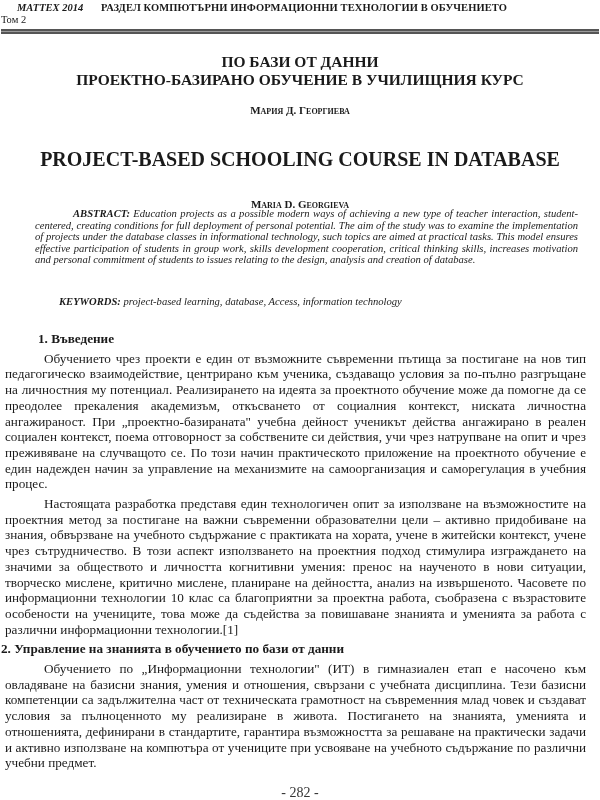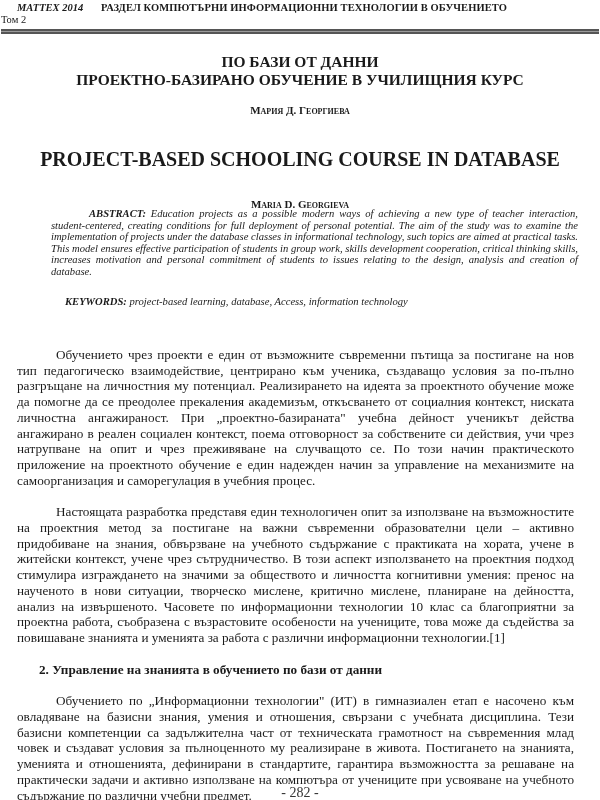--- a/index.html
+++ b/index.html
@@ -8,27 +8,27 @@
   .hdr { position:absolute; top:2px; left:1px; right:1px; font-size:10.5px; font-weight:bold; line-height:12px; }
   .hdr .left { position:absolute; left:16px; top:0;font-style:italic; }
   .hdr .vol { position:absolute; left:0; top:12px; font-weight:normal; }
   .hdr .right { position:absolute; left:100px; top:0; white-space:nowrap; letter-spacing:0.1px; }
   .rule { position:absolute; top:29px; left:1px; right:1px; height:5px;
           border-top:2px solid #555; border-bottom:2px solid #555; background:#9a9a9a; box-sizing:border-box; }
   .title-bg { position:absolute; top:53px; left:0; right:0; text-align:center; font-weight:bold; font-size:15.5px; line-height:18px; }
   .author-bg { position:absolute; top:104px; left:0; right:0; text-align:center; font-weight:bold; font-size:11px; font-variant:small-caps; }
   .title-en { position:absolute; top:148px; left:0; right:0; text-align:center; font-weight:bold; font-size:20px; }
   .author-en { position:absolute; top:181px; left:0; right:0; text-align:center; font-weight:bold; font-size:11px; font-variant:small-caps;margin-top:17px; }
-  .abstract { position:absolute; top:208px; left:35px; right:22px; font-size:10.6px; font-style:italic; line-height:11.6px; text-align:justify; text-indent:38px;margin-left:16px; }
+  .abstract { position:absolute; top:208px; left:35px; right:22px; font-size:10.6px; font-style:italic; line-height:11.6px; text-align:justify; text-indent:38px; }
   .abstract b { font-style:italic; }
-  .keywords { position:absolute; top:296px; left:65px; font-size:10.6px; font-style:italic;text-align:center; }
+  .keywords { position:absolute; top:296px; left:59px; font-size:10.6px; font-style:italic;text-align:center; }
   .body { position:absolute; top:331px; left:1px; right:10px; font-size:13.2px; line-height:15.7px; text-align:justify; }
-  .body h2 { margin:0; font-size:13.2px; font-weight:bold; padding-left:38px; line-height:15.7px; }
+  .body h2 { margin:0; font-size:13.2px; font-weight:bold; line-height:15.7px; }
   .body h2.h1 { padding-left:37px; }
-  .body p { margin:16px; text-indent:39px; }
+  .body p { margin:4px; text-indent:39px; }
   .footer { position:absolute; top:785px; left:0; right:0; text-align:center; font-size:14px; color:#333; }
 </style>
 </head>
 <body>
 
 <div class="hdr">
   <span class="left">MATTEX 2014</span>
   <span class="vol">Том 2</span>
   <span class="right">РАЗДЕЛ  КОМПЮТЪРНИ ИНФОРМАЦИОННИ ТЕХНОЛОГИИ В ОБУЧЕНИЕТО</span>
 </div>
@@ -41,19 +41,20 @@
 <div class="author-bg">Мария Д. Георгиева</div>
 
 <div class="title-en">PROJECT-BASED SCHOOLING COURSE IN DATABASE</div>
 <div class="author-en">Maria D. Georgieva</div>
 
 <div class="abstract"><b>ABSTRACT:</b><span> Education projects as a possible modern ways of achieving a new type of teacher interaction, student-centered, creating conditions for full deployment of personal potential. The aim of the study was to examine the implementation of projects under the database classes in informational technology, such topics are aimed at practical tasks. This model ensures effective participation of students in group work, skills development cooperation, critical thinking skills, increases motivation and personal commitment of students to issues relating to the design, analysis and creation of database.</span></div>
 
 <div class="keywords"><b>KEYWORDS:</b><span> project-based learning, database, Access, information technology</span></div>
 
 <div class="body">
+  <h2 class="h1">1. Въведение</h2>
   <p>Обучението чрез проекти е един от възможните съвременни пътища за постигане на нов тип педагогическо взаимодействие, центрирано към ученика, създаващо условия за по-пълно разгръщане на личностния му потенциал. Реализирането на идеята за проектното обучение може да помогне да се преодолее прекаления академизъм, откъсването от социалния контекст, ниската личностна ангажираност. При „проектно-базираната" учебна дейност ученикът действа ангажирано в реален социален контекст, поема отговорност за собствените си действия, учи чрез натрупване на опит и чрез преживяване на случващото се. По този начин практическото приложение на проектното обучение е един надежден начин за управление на механизмите на самоорганизация и саморегулация в учебния процес.</p>
   <p>Настоящата разработка представя един технологичен опит за използване на възможностите на проектния метод за постигане на важни съвременни образователни цели – активно придобиване на знания, обвързване на учебното съдържание с практиката на хората, учене в житейски контекст, учене чрез сътрудничество. В този аспект използването на проектния подход стимулира изграждането на значими за обществото и личността когнитивни умения: пренос на наученото в нови ситуации, творческо мислене, критично мислене, планиране на дейността, анализ на извършеното. Часовете по информационни технологии 10 клас са благоприятни за проектна работа, съобразена с възрастовите особености на учениците, това може да съдейства за повишаване знанията и уменията за работа с различни информационни технологии.[1]</p>
   <h2>2. Управление на знанията в обучението по бази от данни</h2>
   <p>Обучението по „Информационни технологии" (ИТ) в гимназиален етап е насочено към овладяване на базисни знания, умения и отношения, свързани с учебната дисциплина. Тези базисни компетенции са задължителна част от техническата грамотност на съвременния млад човек и създават условия за пълноценното му реализиране в живота. Постигането на знанията, уменията и отношенията, дефинирани в стандартите, гарантира възможността за решаване на практически задачи и активно използване на компютъра от учениците при усвояване на учебното съдържание по различни учебни предмет.</p>
 </div>
 
 <div class="footer">- 282 -</div>
 
 </body></html>

